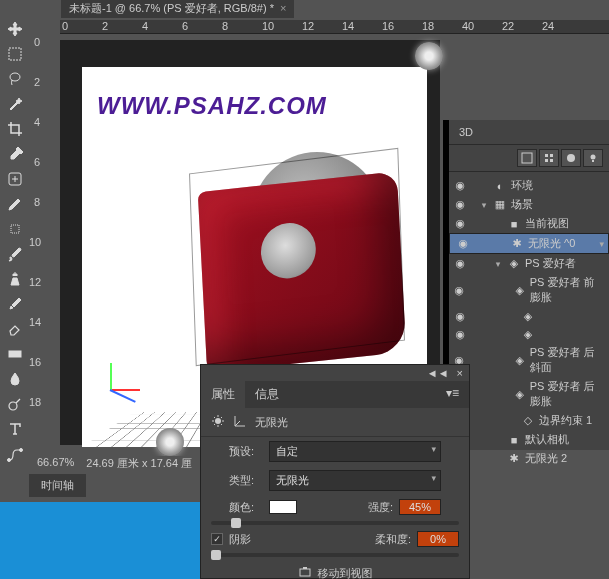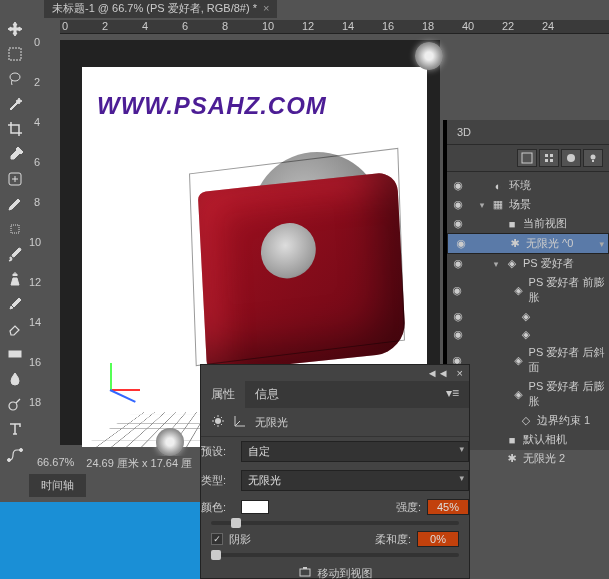--- a/index.html
+++ b/index.html
@@ -1,18 +1,18 @@
 <!DOCTYPE html>
 <html><head>
 <meta charset="utf-8">
 <style>
 *{margin:0;padding:0;box-sizing:border-box;font-family:"Microsoft YaHei",sans-serif;font-size:11px;color:#ccc;-webkit-user-select:none;user-select:none}
 body{background:#535353;width:609px;height:579px;overflow:hidden;position:relative}
 .top-bar{height:16px;background:#535353;display:flex;align-items:center}
-.tab{background:#3a3a3a;padding:2px 8px;margin-left:44px;font-size:10px;color:#ddd;display:flex;align-items:center;gap:6px}
+.tab{background:#3a3a3a;padding:2px 8px;margin-left:61px;font-size:10px;color:#ddd;display:flex;align-items:center;gap:6px}
 .tab-close{color:#999;cursor:pointer}
 .toolbar{position:absolute;left:0;top:16px;width:29px;background:#535353;height:563px;display:flex;flex-direction:column;align-items:center;gap:3px;padding-top:2px}
 .tool{width:22px;height:22px;display:flex;align-items:center;justify-content:center;border-radius:2px}
 .tool svg{width:16px;height:16px;fill:#ddd;stroke:#ddd}
 .ruler-h{position:absolute;left:60px;top:20px;right:0;height:14px;background:#3a3a3a;display:flex;font-size:9px;color:#bbb;border-bottom:1px solid #222}
 .ruler-h span{width:40px;text-align:left;padding-left:2px}
 .ruler-v{position:absolute;left:29px;top:34px;width:31px;bottom:110px;background:#535353;display:flex;flex-direction:column;font-size:9px;color:#bbb}
 .ruler-v span{height:40px;padding-top:2px;text-align:right;padding-right:20px}
 .canvas{position:absolute;left:60px;top:40px;width:380px;height:405px;background:#222}
 .canvas-inner{position:absolute;left:22px;top:27px;width:345px;height:380px;background:#fff}
@@ -24,38 +24,38 @@
 .wireframe{position:absolute;left:20px;top:10px;width:210px;height:190px;border:1px solid rgba(0,0,0,.4);transform:rotate(-12deg) skew(-10deg,5deg);pointer-events:none}
 .grid3d{position:absolute;left:0;bottom:0;width:100%;height:100px;background:repeating-linear-gradient(90deg,transparent,transparent 14px,#333 14px,#333 15px),repeating-linear-gradient(0deg,transparent,transparent 14px,#333 14px,#333 15px);opacity:.6;transform:perspective(200px) rotateX(60deg);transform-origin:bottom}
 .axis-x{position:absolute;left:28px;bottom:56px;width:30px;height:2px;background:#f33}
 .axis-y{position:absolute;left:28px;bottom:56px;width:2px;height:28px;background:#5f5;transform-origin:bottom}
 .axis-z{position:absolute;left:28px;bottom:56px;width:28px;height:2px;background:#36f;transform:rotate(25deg);transform-origin:left}
 .sun{position:absolute;width:28px;height:28px;border-radius:50%;background:radial-gradient(circle,#eee 20%,#999 60%,#555);box-shadow:0 0 6px rgba(255,255,255,.5)}
 .status{position:absolute;left:29px;bottom:105px;height:18px;background:#535353;display:flex;gap:12px;padding:0 8px;font-size:10px;color:#bbb}
 .timeline-tab{position:absolute;left:29px;bottom:82px;padding:4px 12px;background:#3a3a3a;font-size:11px}
 .blue-block{position:absolute;left:0;bottom:0;width:200px;height:77px;background:#1a8fd6}
 
-.panel-3d{position:absolute;right:0;top:120px;width:166px;height:330px;background:#434343;border-left:4px solid #000000}
+.panel-3d{position:absolute;right:0;top:120px;width:166px;height:330px;background:#434343;border-left:6px solid #000000}
 .panel-3d .hdr{padding:6px 10px;background:#434343}
 .panel-3d .mode-row{display:flex;justify-content:flex-end;gap:2px;padding:4px 6px;background:#434343;border-top:1px solid #2a2a2a;border-bottom:1px solid #2a2a2a}
 .mode-btn{width:20px;height:18px;background:#535353;display:flex;align-items:center;justify-content:center;border:1px solid #2a2a2a}
 .tree{padding:4px 0}
 .tree-row{display:flex;align-items:center;gap:4px;padding:2px 4px;font-size:11px}
 .tree-row.sel{background:#5a7aa8;color:#fff}
 .eye{width:14px;height:14px;display:inline-flex;align-items:center;justify-content:center}
 .tree-icon{width:14px;height:14px;display:inline-flex;align-items:center;justify-content:center}
 .chev{width:10px;display:inline-block;text-align:center;color:#aaa;font-size:9px}
 
 .panel-props{position:absolute;left:200px;bottom:0;width:270px;height:215px;background:#434343;border:1px solid #222}
 .panel-props .tabs{display:flex;background:#383838}
 .panel-props .ptab{padding:5px 10px;font-size:12px}
 .panel-props .ptab.active{background:#434343}
 .panel-props .close-row{display:flex;justify-content:flex-end;gap:8px;padding:2px 6px;font-size:10px;color:#aaa}
 .icon-row{display:flex;align-items:center;gap:8px;padding:6px 10px;border-bottom:1px solid #333}
-.form-row{display:flex;align-items:center;gap:6px;padding:4px 0;font-size:11px}
+.form-row{display:flex;align-items:center;gap:6px;padding:4px 28px;font-size:11px}
 .form-row label{width:34px;text-align:left;color:#ccc}
 .sel{flex:1;background:#333;border:1px solid #222;padding:2px 6px;font-size:11px;color:#ddd;position:relative}
 .sel::after{content:"▾";position:absolute;right:4px;color:#aaa;font-size:9px}
 .swatch{width:28px;height:14px;background:#fff;border:1px solid #222}
 .num-input{width:42px;background:#c2410c;border:1px solid #222;padding:1px 4px;color:#ddd;text-align:center;font-size:11px}
 .slider{margin:2px 10px;height:4px;background:#333;position:relative;border-radius:2px}
 .slider .thumb{position:absolute;top:-3px;width:10px;height:10px;background:#ccc;border-radius:2px}
 .chk-row{display:flex;align-items:center;gap:6px;padding:4px 10px;font-size:11px}
 .chk{width:12px;height:12px;background:#333;border:1px solid #666;display:flex;align-items:center;justify-content:center;color:#ddd;font-size:9px}
 </style>

